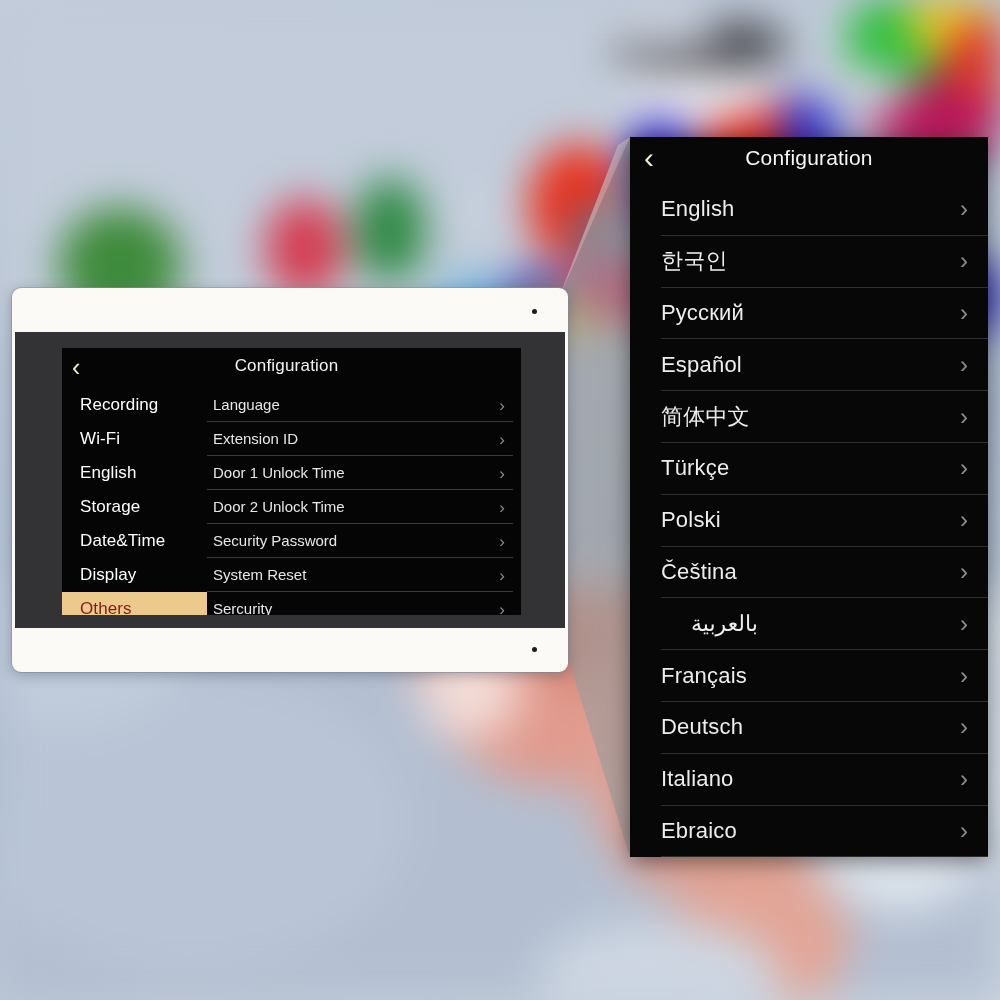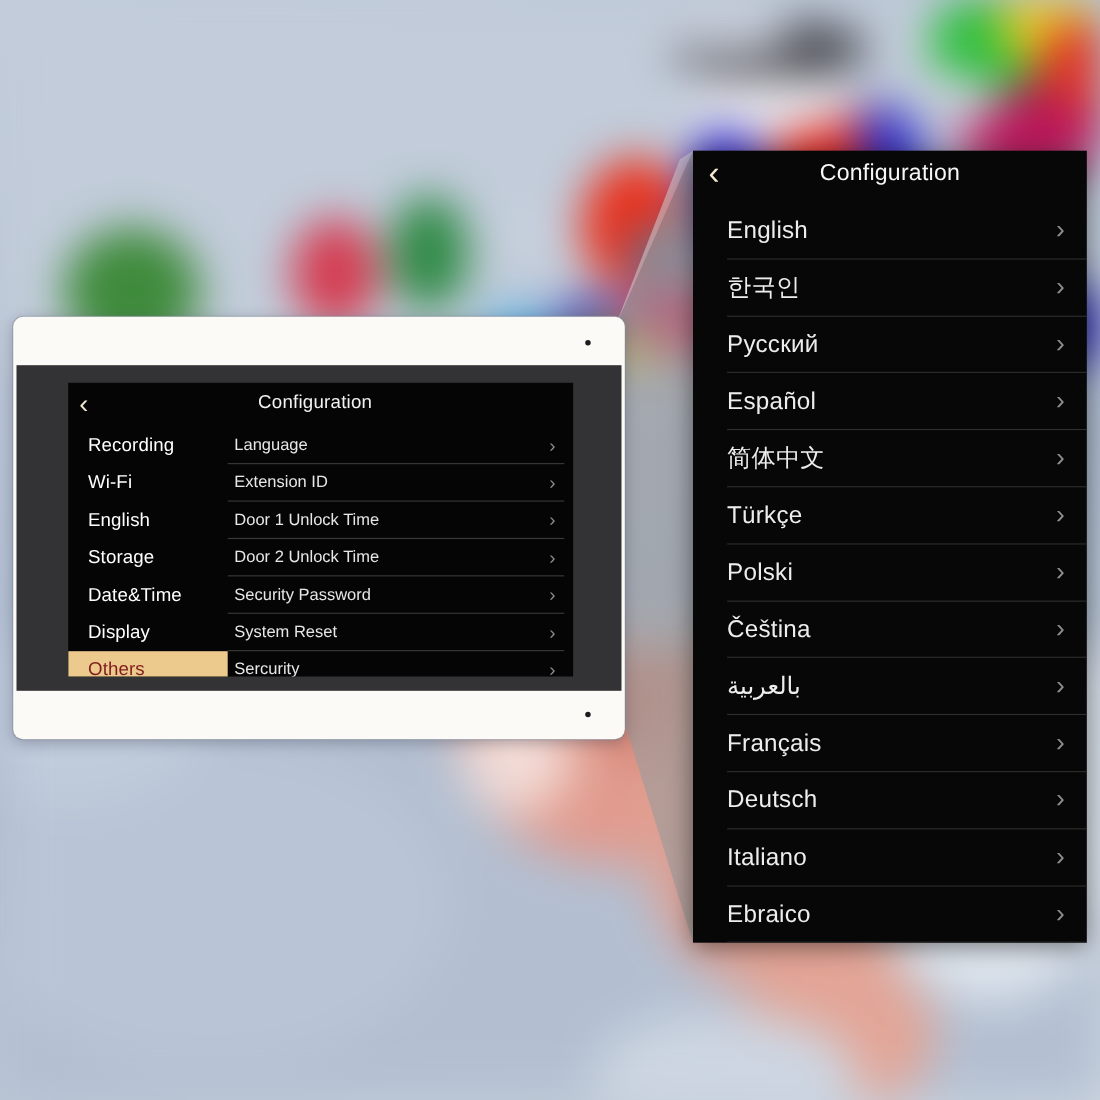--- a/index.html
+++ b/index.html
@@ -99,21 +99,21 @@
     display:flex; align-items:center;
   }
   .lang-row:last-child { border-bottom:1px solid #2e2e2e; }
   .lang-label {
     color:#ededed; font-size:22px; letter-spacing:.2px;
   }
   .lang-row .chev {
     position:absolute; right:20px; top:50%; transform:translateY(-50%);
     color:#8e8e8e; font-size:24px; font-weight:300; line-height:1;
   }
-  .rtl { direction:rtl; }
+  .rtl { direction:rtl;margin-left:30px; }
 </style>
 </head>
 <body>
 
 <div id="stage">
 
   <div class="bg-base"></div>
 
   <svg class="bgtop" viewBox="0 0 1000 330" preserveAspectRatio="none">
     <rect x="0" y="0" width="1000" height="330" fill="#c2ccda"></rect>

